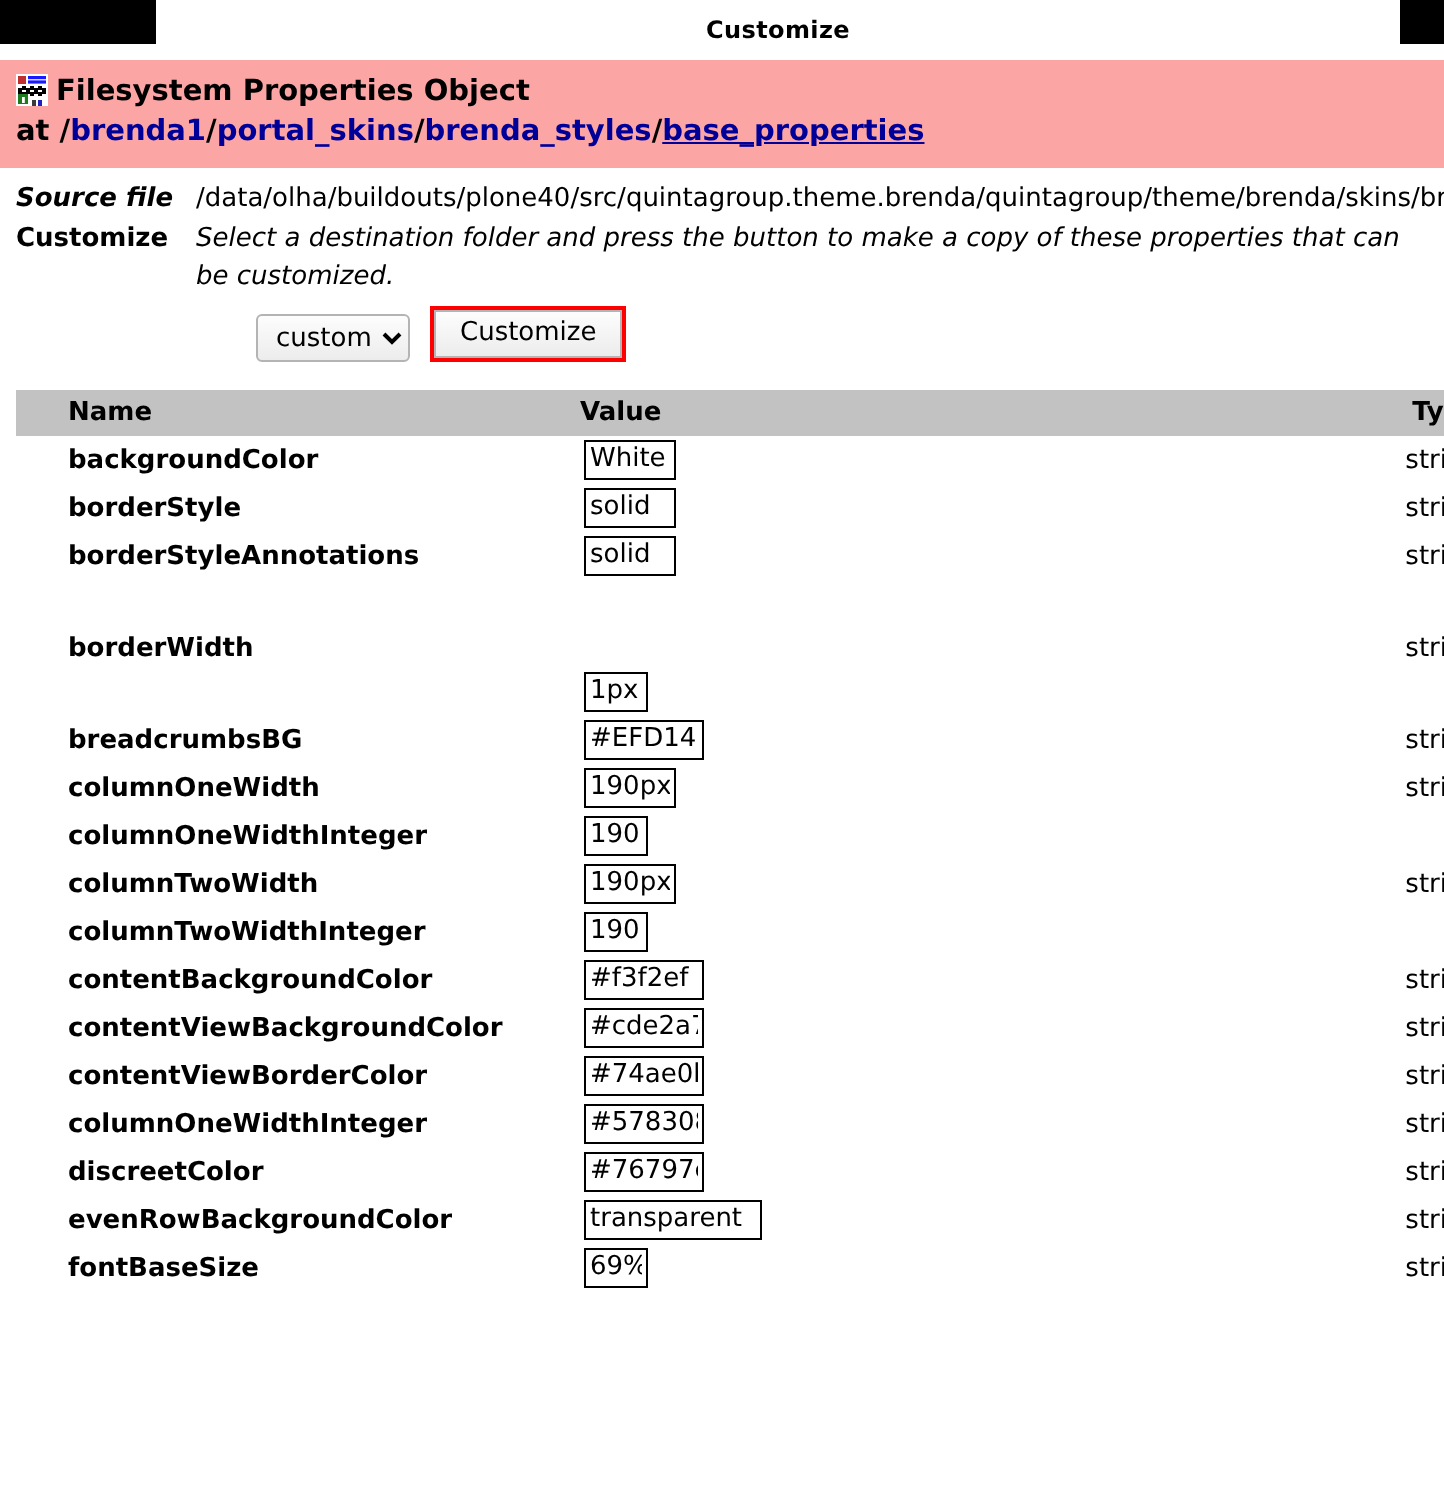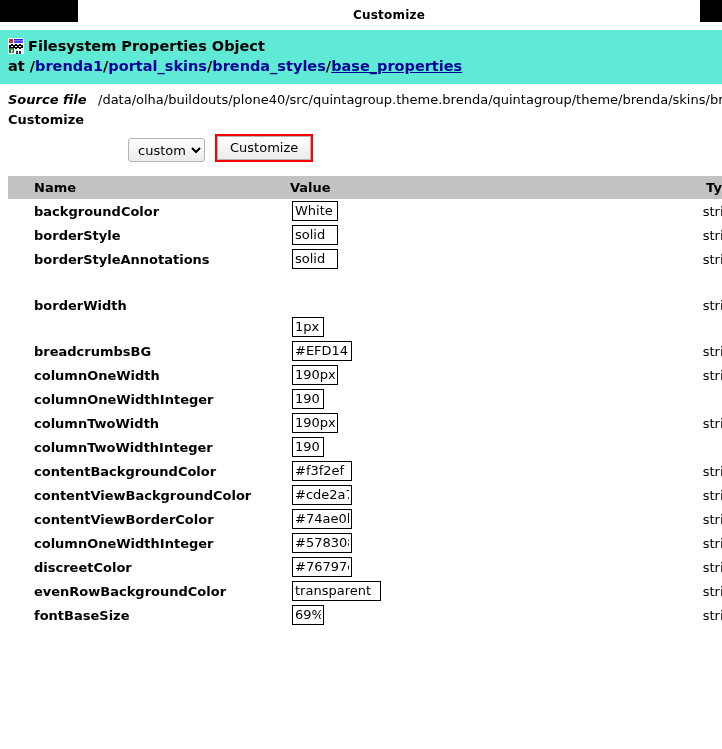--- a/index.html
+++ b/index.html
@@ -51,21 +51,21 @@
     top: 8px;
     text-align: center;
     font-size: 12px;
     font-weight: bold;
     color: #000000;
     letter-spacing: .2px;
   }
 
   
   .header-band {
-    background: #5eead4;
+    background: #fca5a5;
     padding: 6px 8px 8px 8px;
     box-sizing: border-box;
   }
   .header-title {
     font-size: 14.5px;
     font-weight: bold;
     line-height: 20px;
     color: #000000;
   }
   .header-title .doc-icon {
@@ -246,20 +246,21 @@
 <div class="info-table">
 
 
   <div class="info-row">
     <div class="info-label italic">Source file</div>
     <div class="info-value">/data/olha/buildouts/plone40/src/quintagroup.theme.brenda/quintagroup/theme/brenda/skins/brenda_styles/base_properties.props</div>
   </div>
 
   <div class="info-row">
     <div class="info-label">Customize</div>
+    <div class="info-value italic">Select a destination folder and press the button to make a copy of these properties that can be customized.</div>
   </div>
 
   <div class="cust-controls">
     <select class="dest-select">
       <option>custom</option>
     </select>
     <span class="btn-wrap">
       <button class="cust-button">Customize</button>
     </span>
   </div>

